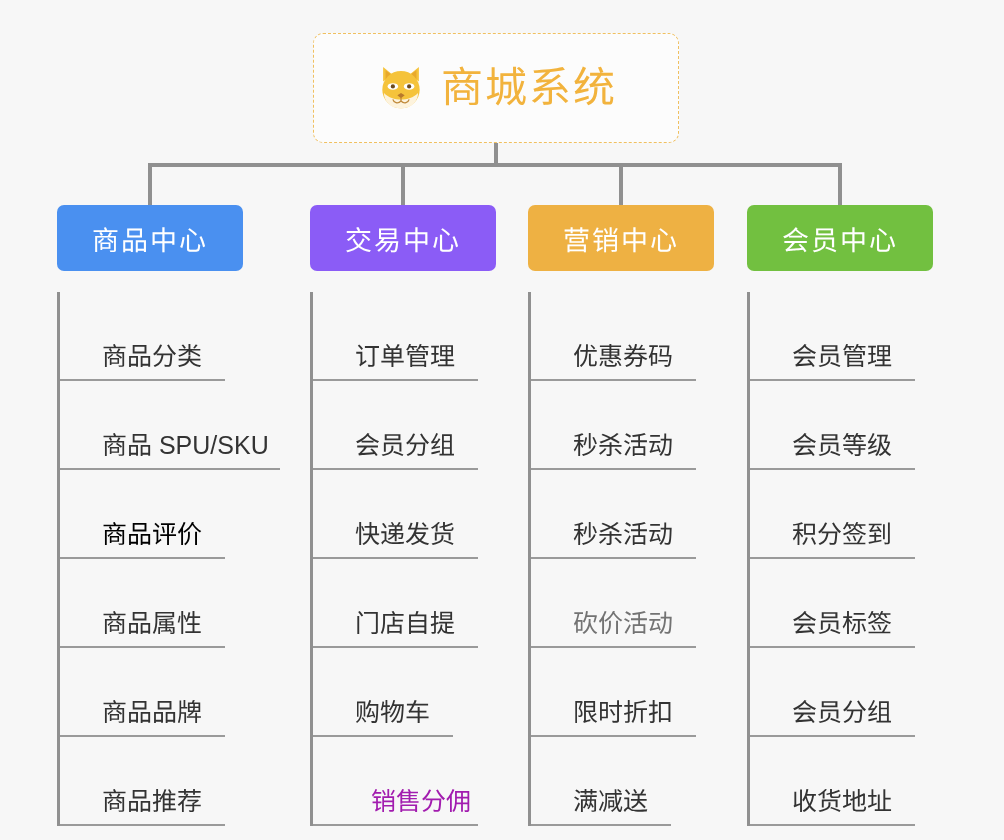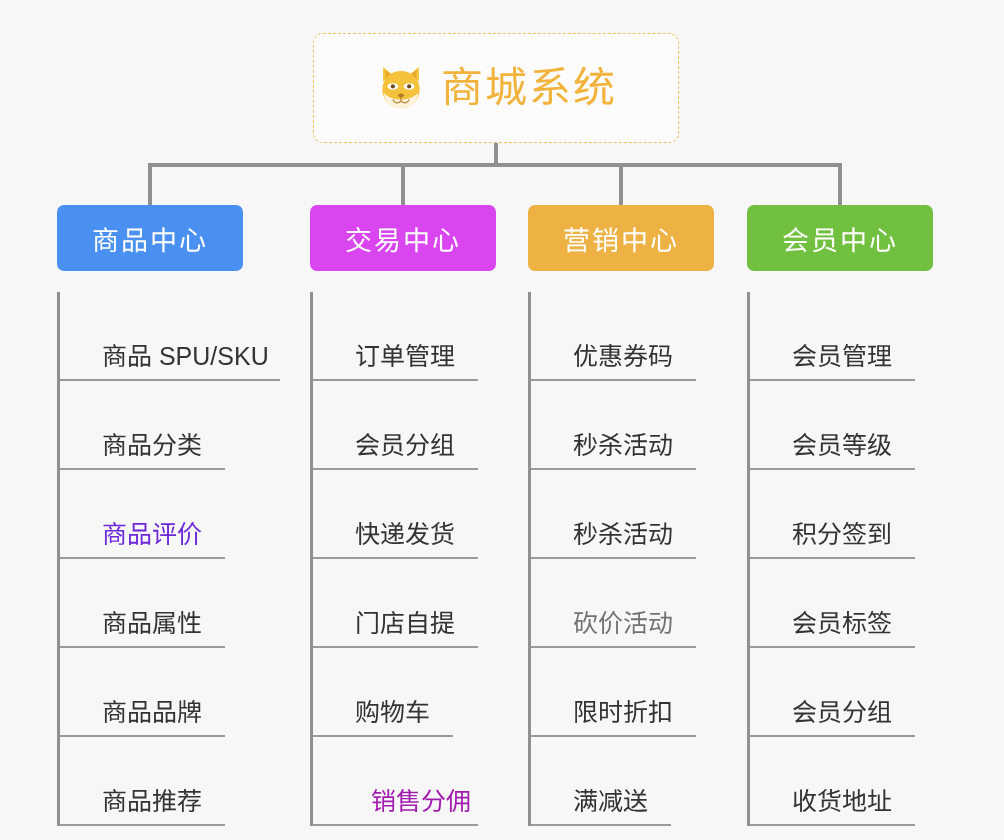--- a/index.html
+++ b/index.html
@@ -152,48 +152,48 @@
   <div class="line v-line" style="left: 619px; top: 163px; height: 44px; background: rgb(144, 144, 144);"></div>
   <div class="line v-line" style="left: 838px; top: 163px; height: 44px; background: rgb(144, 144, 144);"></div>
 
   <div class="column" style="left:57px; width:240px;">
     <div class="col-header" style="width: 186px; background: rgb(74, 144, 240); justify-content: center;">
       <span>商品中心</span>
     </div>
     <div class="leaf-list">
       <div class="leaf-spine" style="background: rgb(144, 144, 144);"></div>
       <div class="leaf-item">
+        <span class="leaf-rule" style="width:165px;"></span>
+        <span class="leaf-label" style="color: rgb(51, 51, 51);">商品分类</span>
+      </div>
+      <div class="leaf-item">
         <span class="leaf-rule" style="width:220px;"></span>
         <span class="leaf-label" style="color: rgb(51, 51, 51);">商品 SPU/SKU</span>
       </div>
       <div class="leaf-item">
         <span class="leaf-rule" style="width:165px;"></span>
-        <span class="leaf-label" style="color: rgb(51, 51, 51);">商品分类</span>
-      </div>
-      <div class="leaf-item">
-        <span class="leaf-rule" style="width:165px;"></span>
-        <span class="leaf-label" style="color: #6d28d9;">商品评价</span>
+        <span class="leaf-label" style="color: #000000;">商品评价</span>
       </div>
       <div class="leaf-item">
         <span class="leaf-rule" style="width:165px;"></span>
         <span class="leaf-label" style="color: rgb(51, 51, 51);">商品属性</span>
       </div>
       <div class="leaf-item">
         <span class="leaf-rule" style="width:165px;"></span>
         <span class="leaf-label" style="color: rgb(51, 51, 51);">商品品牌</span>
       </div>
       <div class="leaf-item">
         <span class="leaf-rule" style="width:165px;"></span>
         <span class="leaf-label" style="color: rgb(51, 51, 51);">商品推荐</span>
       </div>
     </div>
   </div>
 
   <div class="column" style="left:310px; width:240px;">
-    <div class="col-header" style="width: 186px; background: #d946ef;">
+    <div class="col-header" style="width: 186px; background: #8b5cf6;">
       <span>交易中心</span>
     </div>
     <div class="leaf-list">
       <div class="leaf-spine" style="background: rgb(144, 144, 144);"></div>
       <div class="leaf-item">
         <span class="leaf-rule" style="width:165px;"></span>
         <span class="leaf-label" style="color: rgb(51, 51, 51);">订单管理</span>
       </div>
       <div class="leaf-item">
         <span class="leaf-rule" style="width:165px;"></span>

